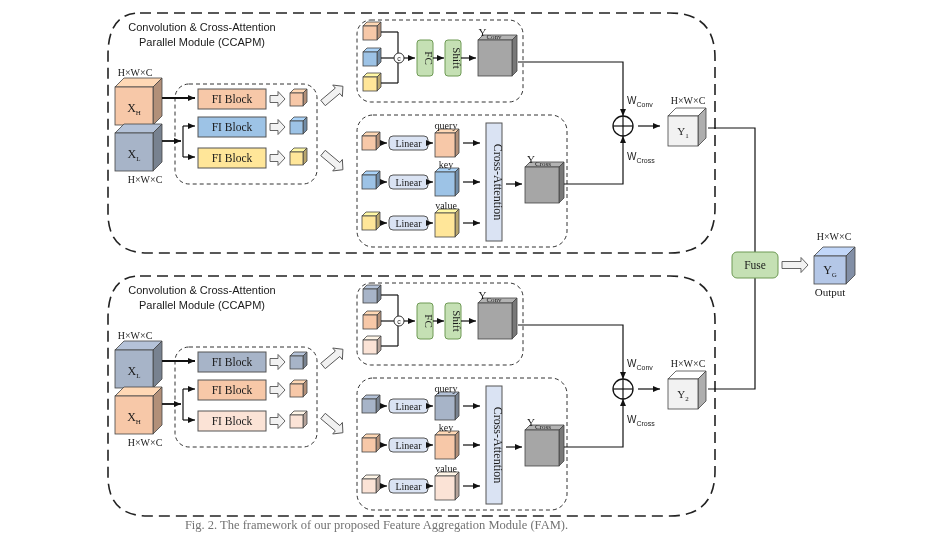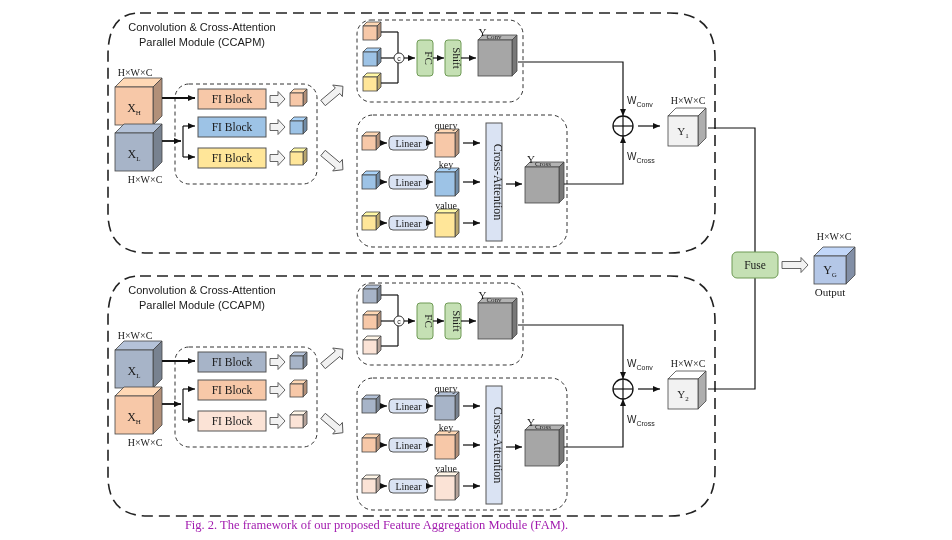--- a/index.html
+++ b/index.html
@@ -3,21 +3,21 @@
 <meta charset="utf-8">
 <style>
   html, body { margin: 0; padding: 0; background: #ffffff; }
   body { width: 952px; height: 540px; overflow: hidden; position: relative; }
   #stage { position: absolute; left: 0; top: 0; width: 952px; height: 540px; }
   svg text { fill: #1a1a1a; }
   .serif { font-family: "Liberation Serif", "DejaVu Serif", serif; }
   .sans { font-family: "Liberation Sans", "DejaVu Sans", sans-serif; }
   .caption {
     position: absolute; left: 0; top: 518px; width: 753px; text-align: center;
-    font-family: "Liberation Serif", "DejaVu Serif", serif; font-size: 12.5px; color: #a21caf;
+    font-family: "Liberation Serif", "DejaVu Serif", serif; font-size: 12.5px; color: #737373;
   }
 </style>
 </head>
 <body>
 
 <svg id="stage" xmlns="http://www.w3.org/2000/svg" viewBox="0 0 952 540" width="952" height="540">
   <defs>
     <marker id="ah" markerWidth="8" markerHeight="8" refX="7" refY="4" orient="auto" markerUnits="userSpaceOnUse">
       <path d="M0,1 L7,4 L0,7 z" fill="#111"></path>
     </marker>

